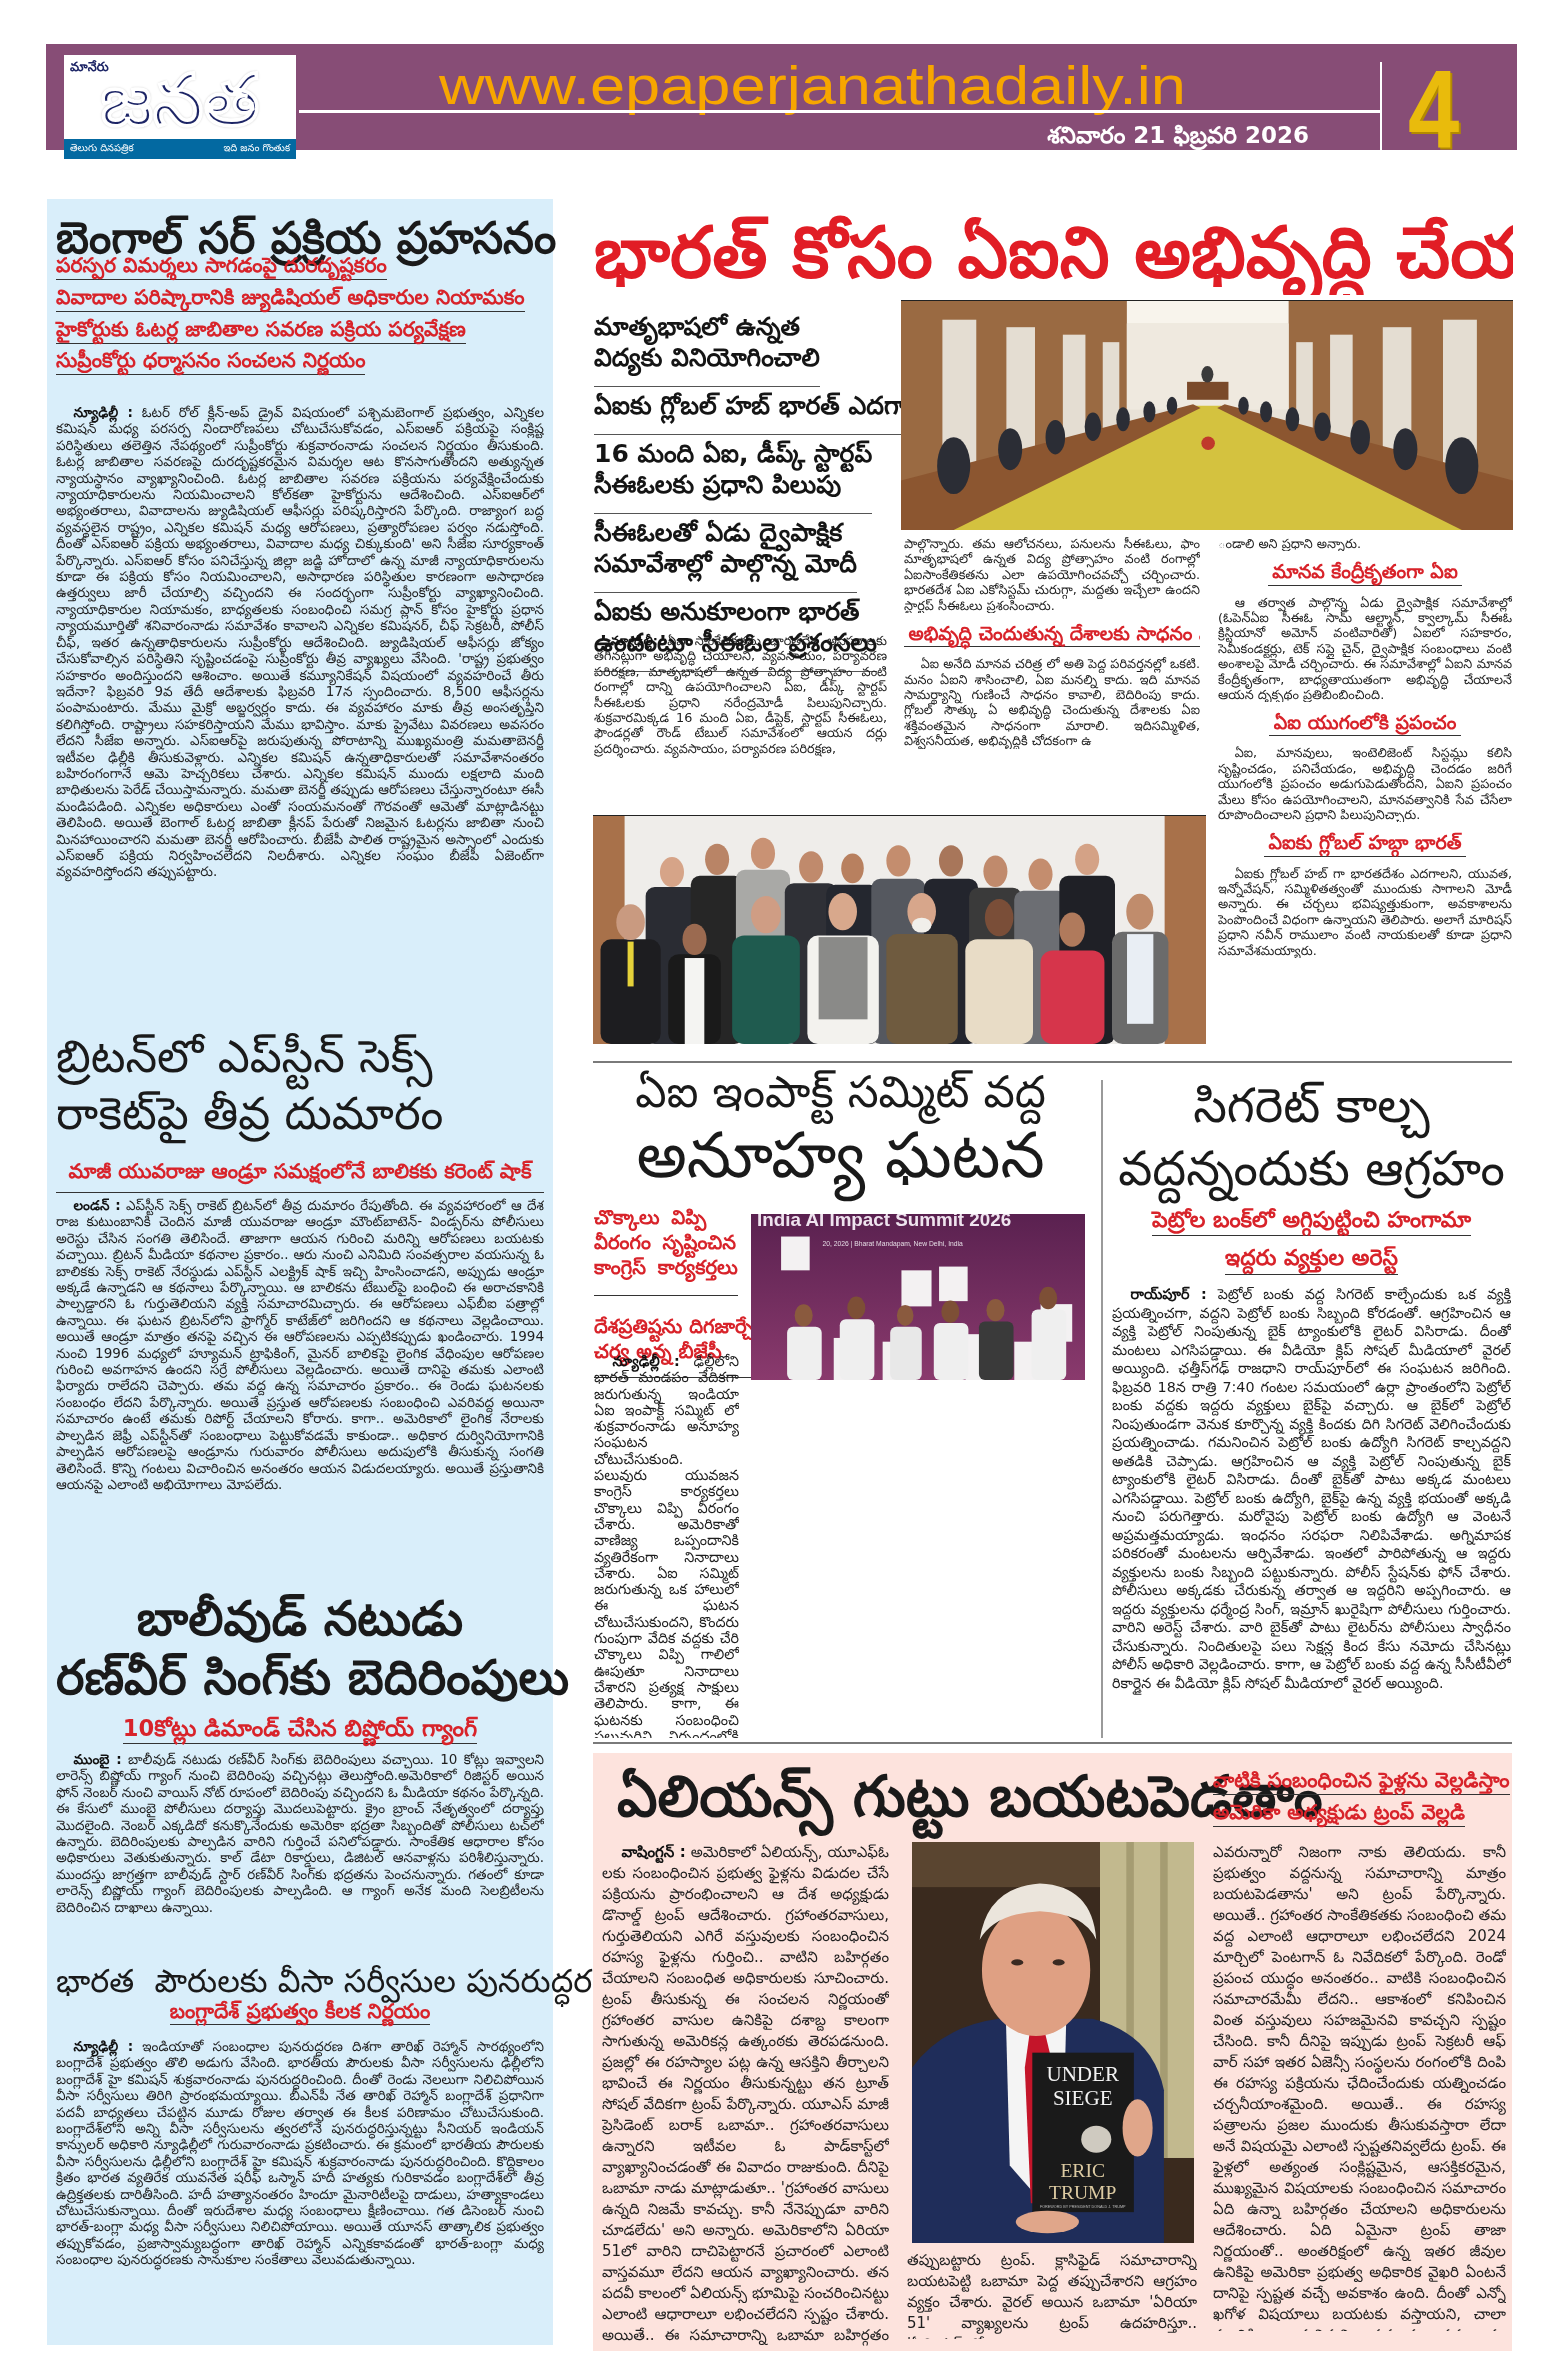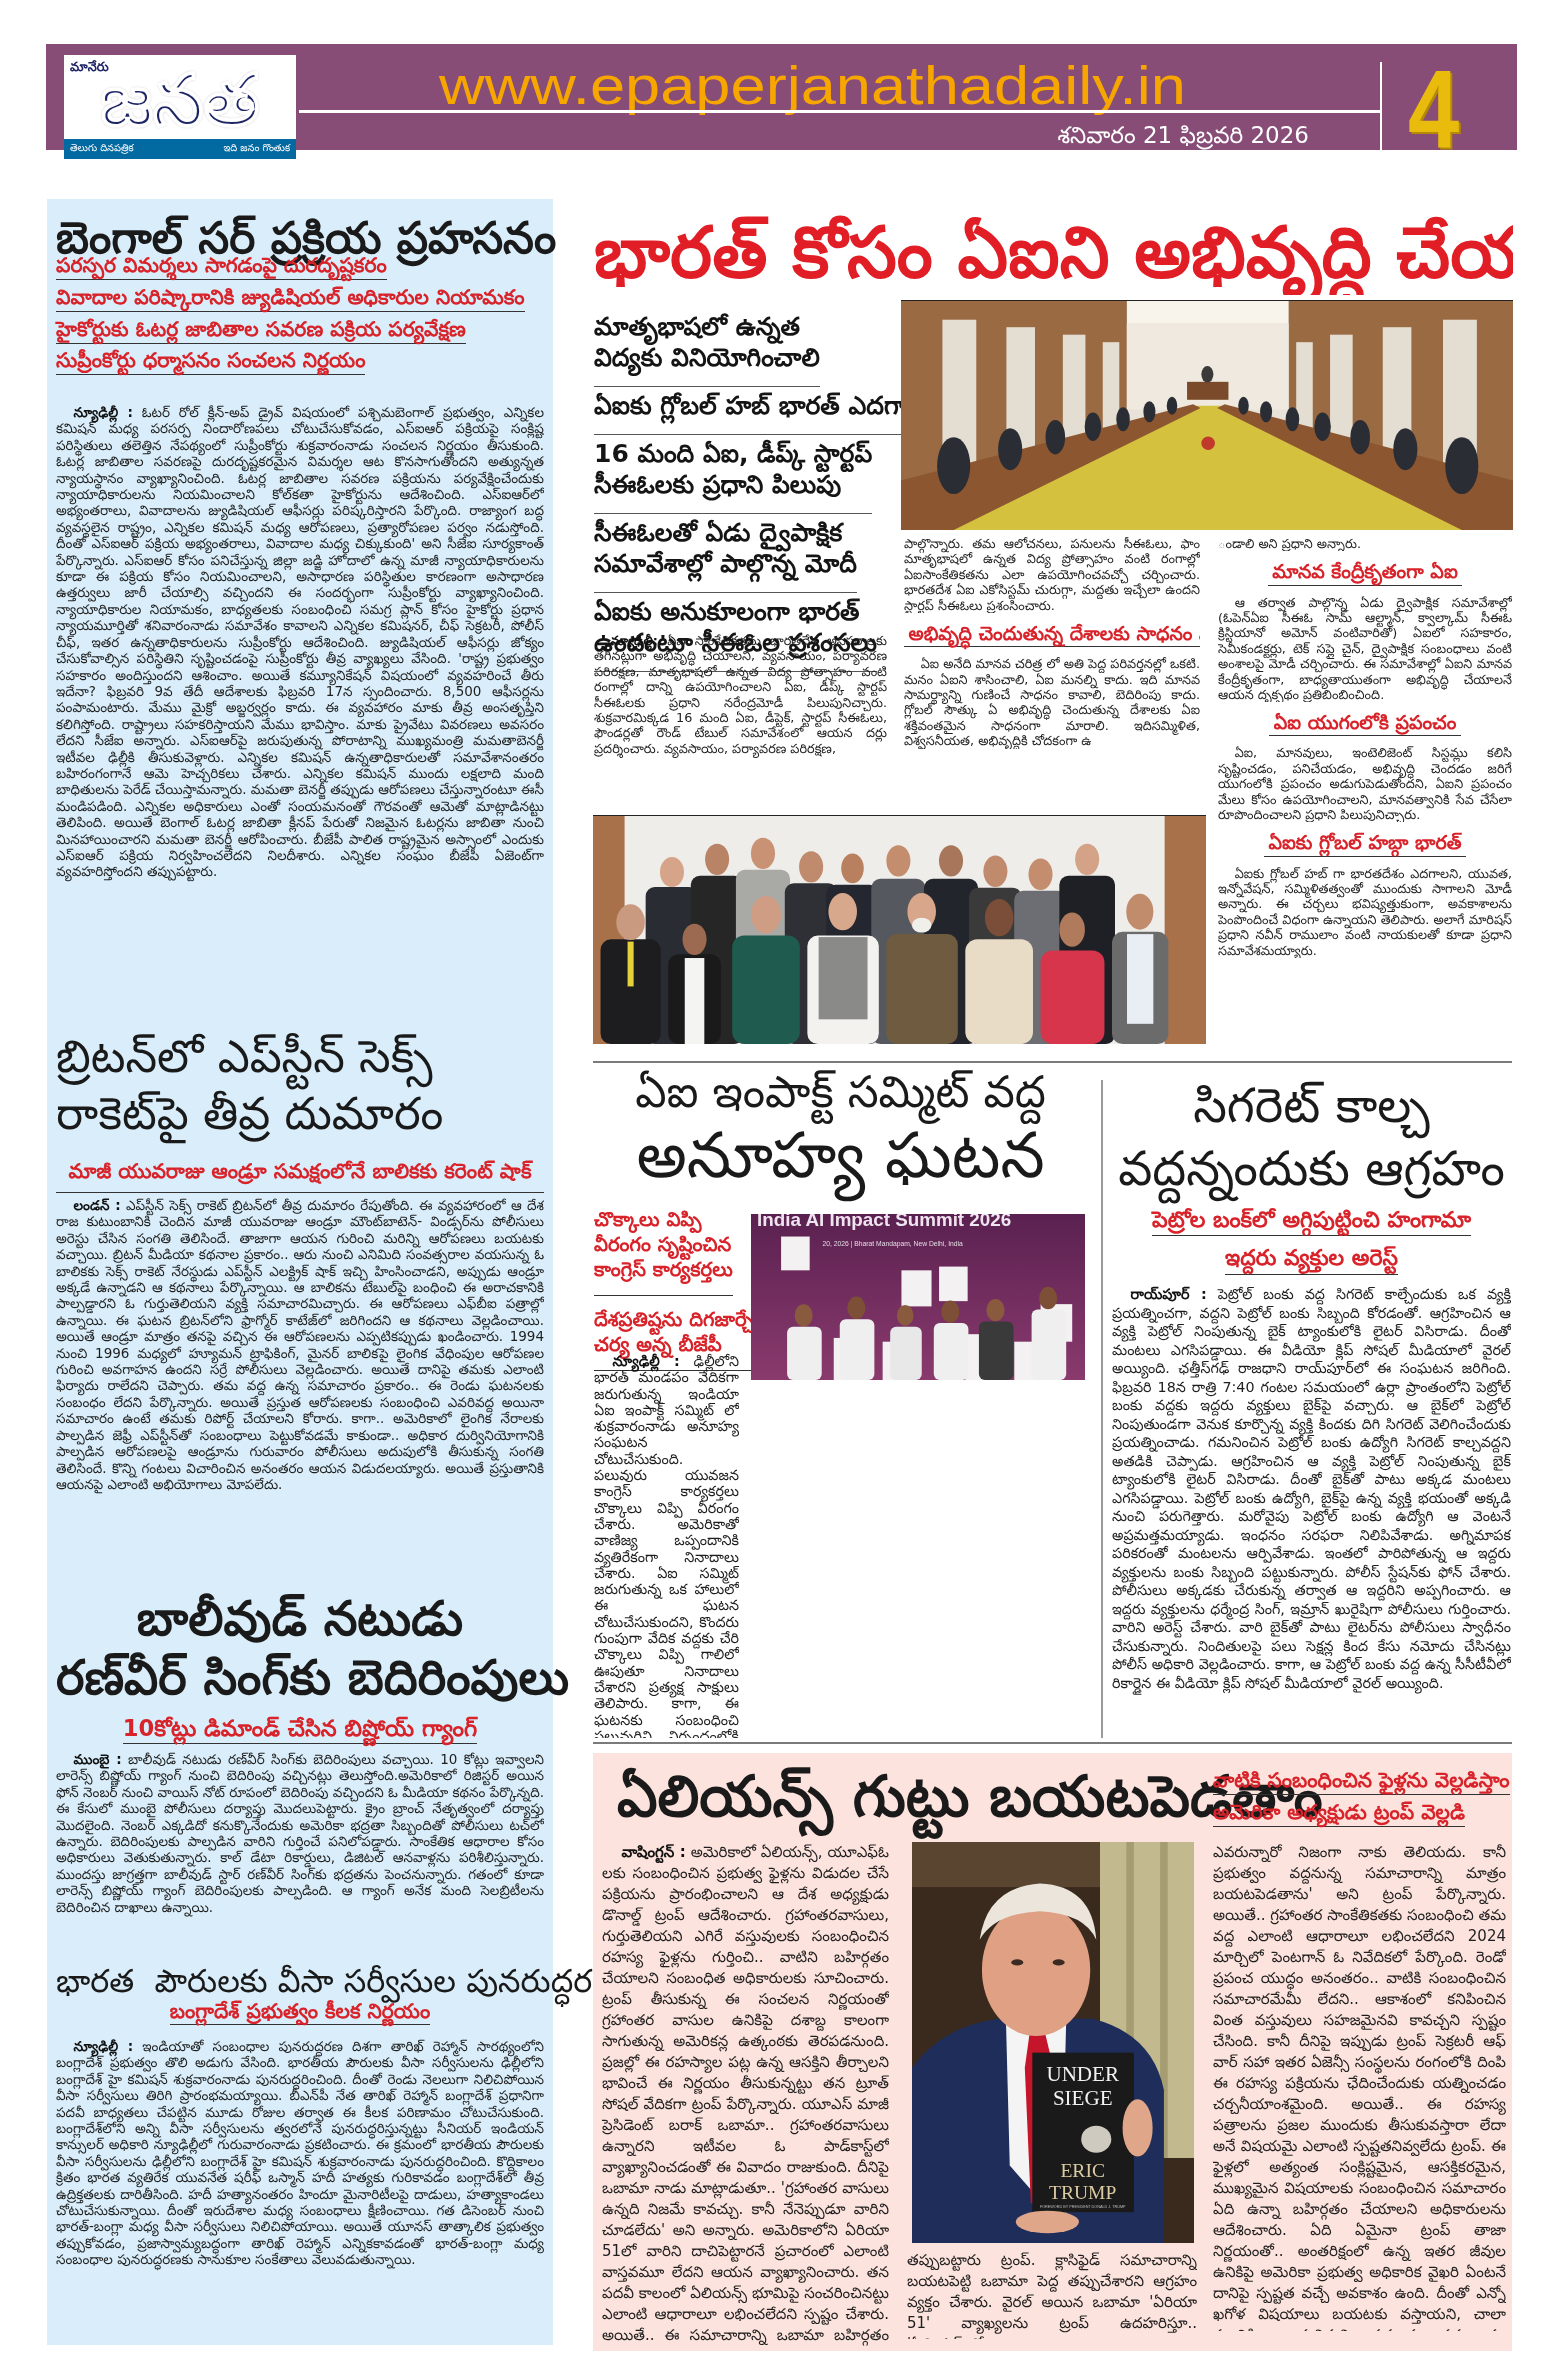--- a/index.html
+++ b/index.html
@@ -13,21 +13,21 @@
 .nowrap{white-space:nowrap;}
 
 #masthead{left:46px;top:44px;width:1471px;height:106px;background:#874d76;}
 .logo{position:absolute;left:18px;top:11.3px;width:232px;height:104px;background:#fff;overflow:hidden;}
 .logo-top{position:absolute;left:6px;top:3.8px;font-size:12.8px;font-weight:bold;color:#1d2566;}
 .logo-name{position:absolute;left:0;top:6px;width:232px;text-align:center;font-size:72px;line-height:78px;font-weight:bold;color:#1d2566;-webkit-text-stroke:1.5px #ffffff;text-shadow:0 0 2.3px #9a9a9a;}
 .logo-band{position:absolute;left:0;bottom:0;width:232px;height:20.3px;background:#0369a1;display:flex;justify-content:space-between;align-items:center;padding:0 6px;color:#fff;font-size:9.8px;}
 .url{position:absolute;left:393px;top:10.5px;font-family:"Liberation Sans",sans-serif;font-size:54px;line-height:60px;color:#f7a600;white-space:nowrap;transform:scaleX(1.17);transform-origin:left top;}
 .hline{position:absolute;left:253px;top:66px;width:1081px;height:3px;background:#fff;}
 .vline{position:absolute;left:1334px;top:18px;width:1.5px;height:93px;background:#fff;}
-.date{position:absolute;right:208px;top:78px;font-size:23px;line-height:27px;font-weight:normal;color:#fff;white-space:nowrap;}
+.date{position:absolute;right:208px;top:78px;font-size:23px;line-height:27px;font-weight:bold;color:#fff;white-space:nowrap;}
 .pageno{position:absolute;left:1362px;top:10.5px;width:68px;font-family:"Liberation Sans",sans-serif;font-weight:bold;font-size:111px;line-height:111px;color:#e9bb0c;transform:scaleX(0.83);transform-origin:left top;text-shadow:2.3px 1.5px 0 #b38a00;}
 
 #left-col{left:47px;top:199px;width:506px;height:2146px;background:#d9eefa;}
 #left-col .abs{left:9px;width:488px;}
 .hl-black{color:#1a1a1a;font-weight:bold;white-space:nowrap;}
 .body18{font-size:13.5px;line-height:16.4px;}
 .body17{font-size:12.8px;line-height:15.4px;}
 .body19{font-size:14.3px;line-height:16.3px;}
 
 .sub-red{font-size:20.3px;line-height:27px;color:#d8232a;font-weight:bold;white-space:nowrap;}
@@ -268,21 +268,21 @@
 </svg>
 
 <div class="divider" style="left:593px;top:1061px;width:919px;"></div>
 
 <div class="abs" style="left:594px;top:1065px;width:493px;text-align:center;color:#1a1a1a;white-space:nowrap;">
   <div style="font-size:44px;line-height:53px;">ఏఐ ఇంపాక్ట్ సమ్మిట్ వద్ద</div>
   <div style="font-size:63px;line-height:75px;">అనూహ్య ఘటన</div>
 </div>
 
 <div class="abs" style="left:594px;top:1207px;width:150px;">
-  <div class="hi-group" style="border-bottom:1.1px solid #333;margin-bottom:11px;">
+  <div class="hi-group" style="border-bottom:1.1px solid #333;margin-bottom:18px;font-family:Liberation Mono, monospace;">
     <span class="side-red">చొక్కాలు విప్పి</span>
     <span class="side-red">వీరంగం సృష్టించిన</span>
     <span class="side-red">కాంగ్రెస్ కార్యకర్తలు</span>
   </div>
   <div class="hi-group" style="border-bottom:1.1px solid #333;">
     <span class="side-red">దేశప్రతిష్టను దిగజార్చే</span>
     <span class="side-red">చర్య అన్న బీజేపీ</span>
   </div>
 </div>
 

